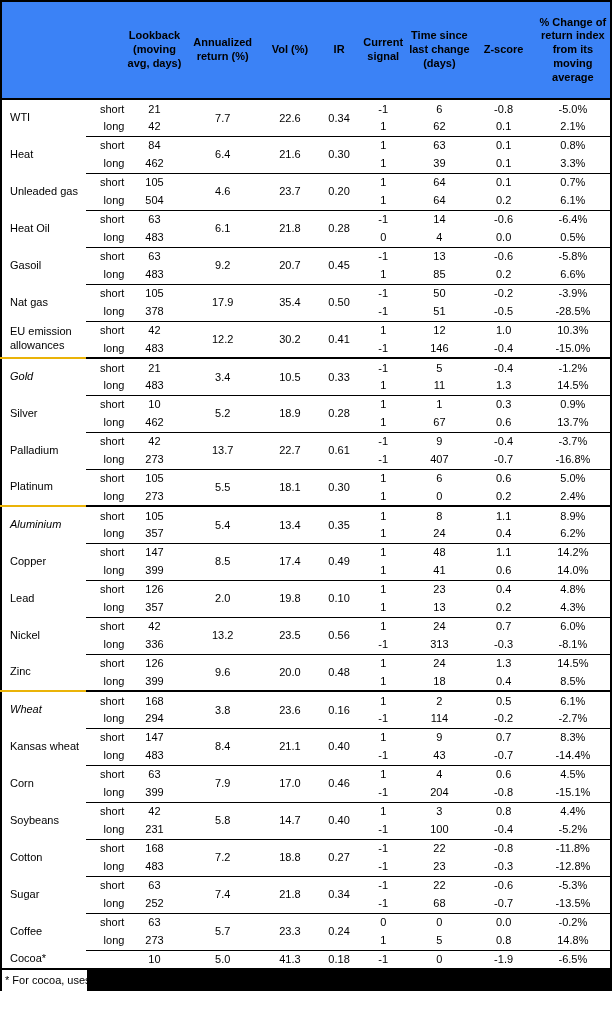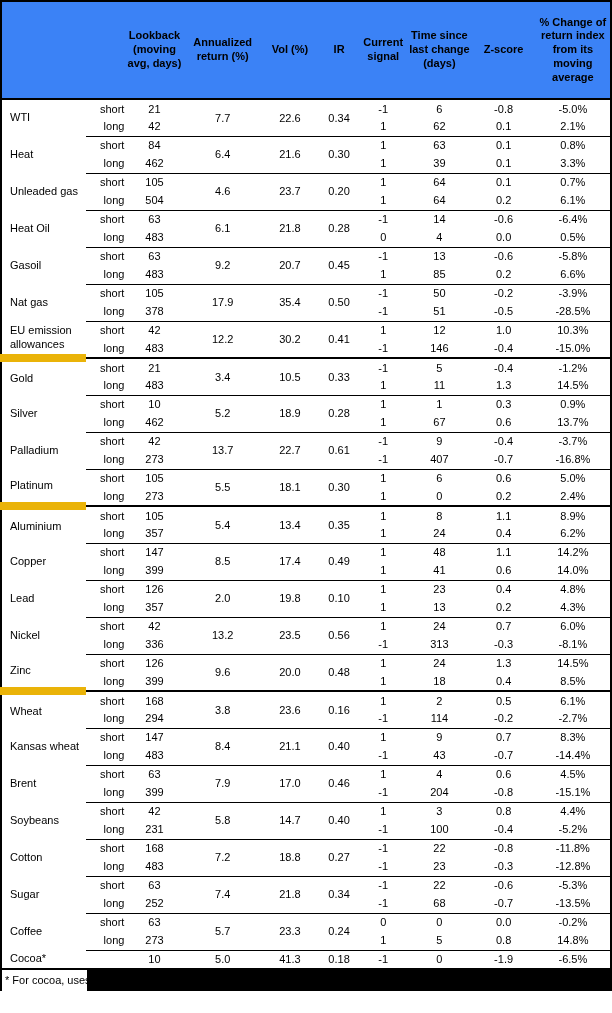--- a/index.html
+++ b/index.html
@@ -50,21 +50,21 @@
   }
   tbody td.label {
     text-align: right;
     padding-left: 4px;
   }
   
   tr.gf > td { border-top: 1px solid #000; }
   tr.gf > td.name { border-top: 0; }
   
   tr.sf > td { border-top: 2px solid #000; }
-  tr.sf > td.name { border-top: 8px solid #eab308; }
+  tr.sf > td.name { border-top: 2px solid #eab308; font-style: italic; }
   .footer {
     height: 21px;
     display: flex;
     align-items: stretch;
     border-left: 2px solid #000;
     background: #fff;
   }
   .footnote {
     width: 85px;
     font-size: 11px;
@@ -464,21 +464,21 @@
         </tr>
         <tr>
           <td class="label">long</td>
           <td class="num">483</td>
           <td class="num">-1</td>
           <td class="num">43</td>
           <td class="num">-0.7</td>
           <td class="num">-14.4%</td>
         </tr>
         <tr class="gf">
-          <td class="name" rowspan="2">Brent</td>
+          <td class="name" rowspan="2">Corn</td>
           <td class="label">short</td>
           <td class="num">63</td>
           <td class="num merged" rowspan="2">7.9</td>
           <td class="num merged" rowspan="2">17.0</td>
           <td class="num merged" rowspan="2">0.46</td>
           <td class="num">1</td>
           <td class="num">4</td>
           <td class="num">0.6</td>
           <td class="num">4.5%</td>
         </tr>

